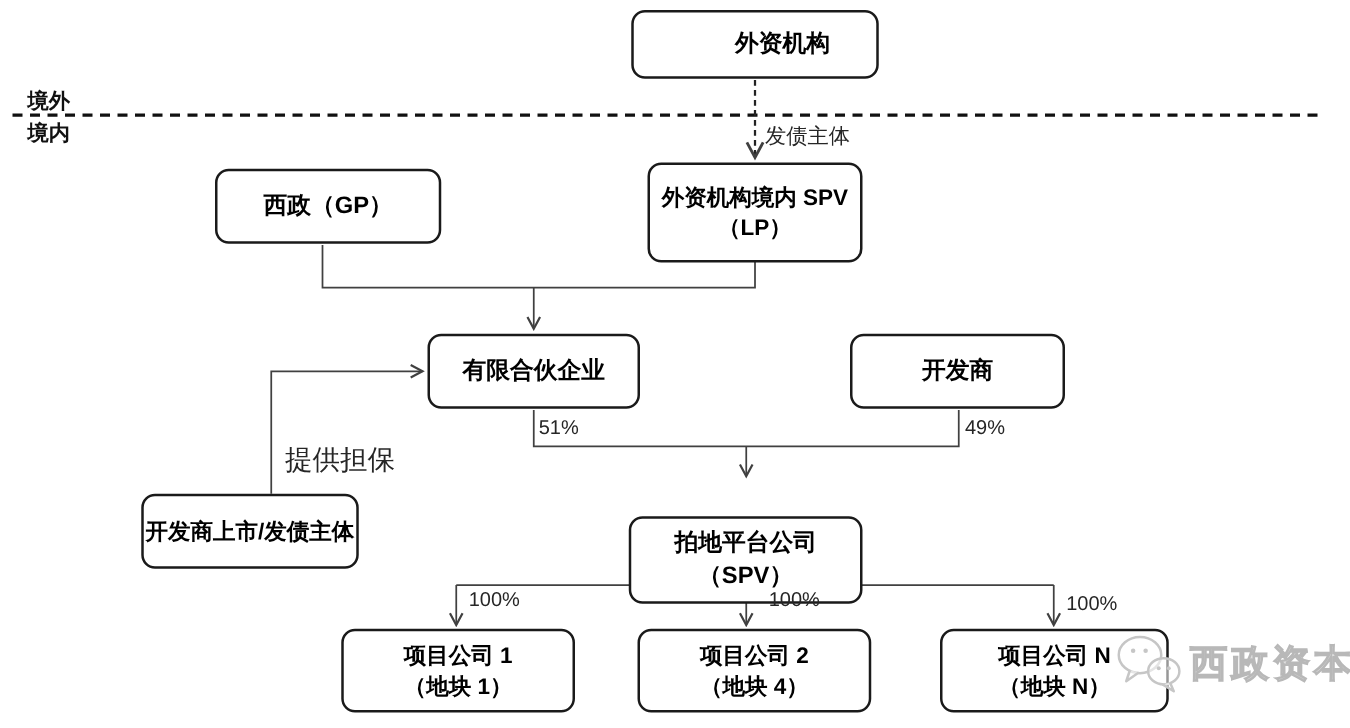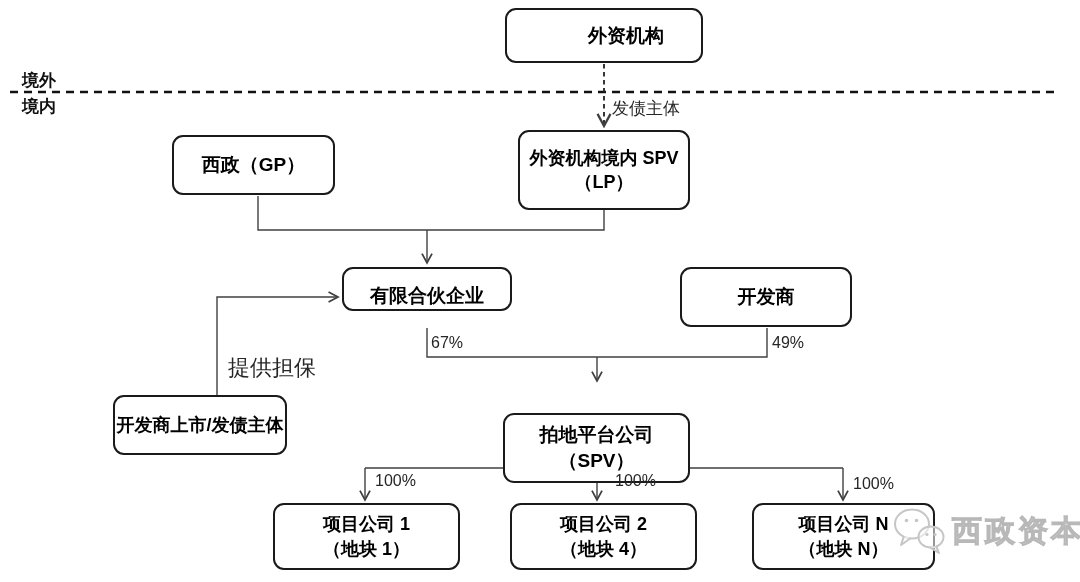--- a/index.html
+++ b/index.html
@@ -11,22 +11,22 @@
   .node{
     position:absolute;box-sizing:border-box;background:#ffffff;
     border:2.2px solid #1a1a1a;border-radius:11px;
     display:flex;flex-direction:column;align-items:center;justify-content:center;
     font-weight:bold;font-size:19px;color:#000;line-height:1.35;
     text-align:center;z-index:2;
   }
   .node span{display:block;white-space:nowrap;}
   #node-foreign{left:505px;top:8px;width:198px;height:55px;padding-left:44px;}
   #node-splv{left:518px;top:130px;width:172px;height:80px;font-size:18px;}
-  #node-gp{left:172px;top:135px;width:163px;height:60px;}
-  #node-partnership{left:342px;top:267px;width:170px;height:44px;justify-content:flex-end;}
+  #node-gp{left:172px;top:135px;width:181px;height:60px;}
+  #node-partnership{left:342px;top:267px;width:170px;height:60px;}
   #node-developer{left:680px;top:267px;width:172px;height:60px;}
   #node-platform{left:503px;top:385px;width:187px;height:70px;margin-top:28px;}
   #node-guarantor{left:113px;top:395px;width:174px;height:60px;font-size:18px;}
   #node-p1{left:273px;top:503px;width:187px;height:67px;font-size:18px;}
   #node-p2{left:510px;top:503px;width:187px;height:67px;font-size:18px;}
   #node-pn{left:752px;top:503px;width:183px;height:67px;font-size:18px;}
   .edge-label{
     position:absolute;font-size:16px;color:#262626;white-space:nowrap;z-index:3;
   }
   #lbl-capital{left:612px;top:97px;font-size:17px;}
@@ -111,21 +111,21 @@
     <span>项目公司 2</span>
     <span>（地块 4）</span>
   </div>
   <div class="node" id="node-pn">
     <span>项目公司 N</span>
     <span>（地块 N）</span>
   </div>
 
   <div class="edge-label" id="lbl-capital">发债主体</div>
   <div class="edge-label" id="lbl-guarantee">提供担保</div>
-  <div class="edge-label" id="lbl-51">67%</div>
+  <div class="edge-label" id="lbl-51">51%</div>
   <div class="edge-label" id="lbl-49">49%</div>
   <div class="edge-label" id="lbl-100-1">100%</div>
   <div class="edge-label" id="lbl-100-2">100%</div>
   <div class="edge-label" id="lbl-100-3">100%</div>
 
   <div class="watermark">
     <svg width="58" height="54" viewBox="0 0 58 54">
       <ellipse cx="22" cy="20" rx="17" ry="14.5" fill="#ffffff" fill-opacity="0.55" stroke="#c6c6c6" stroke-width="2"></ellipse>
       <path d="M14,32 L11,41 L21,34" fill="#ffffff" fill-opacity="0.55" stroke="#c6c6c6" stroke-width="2" stroke-linejoin="round"></path>
       <circle cx="16.5" cy="16.5" r="1.8" fill="#c6c6c6"></circle>

